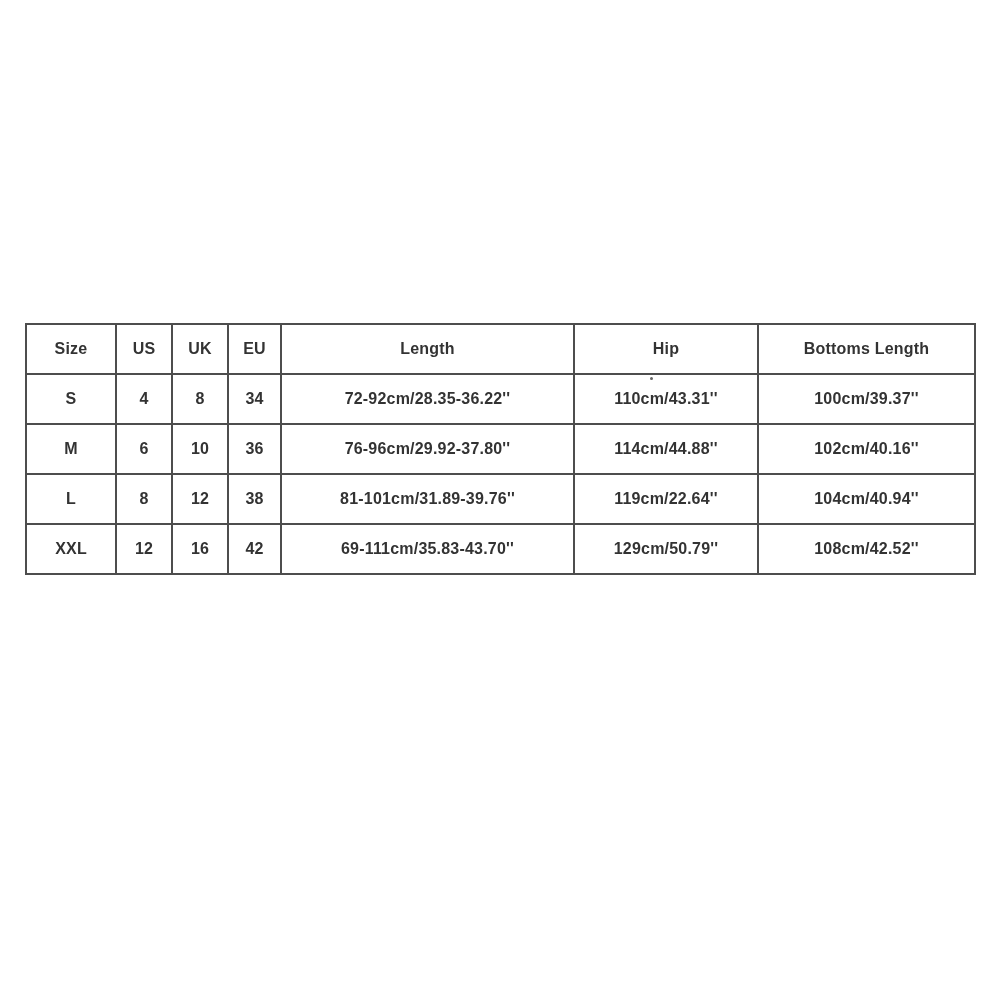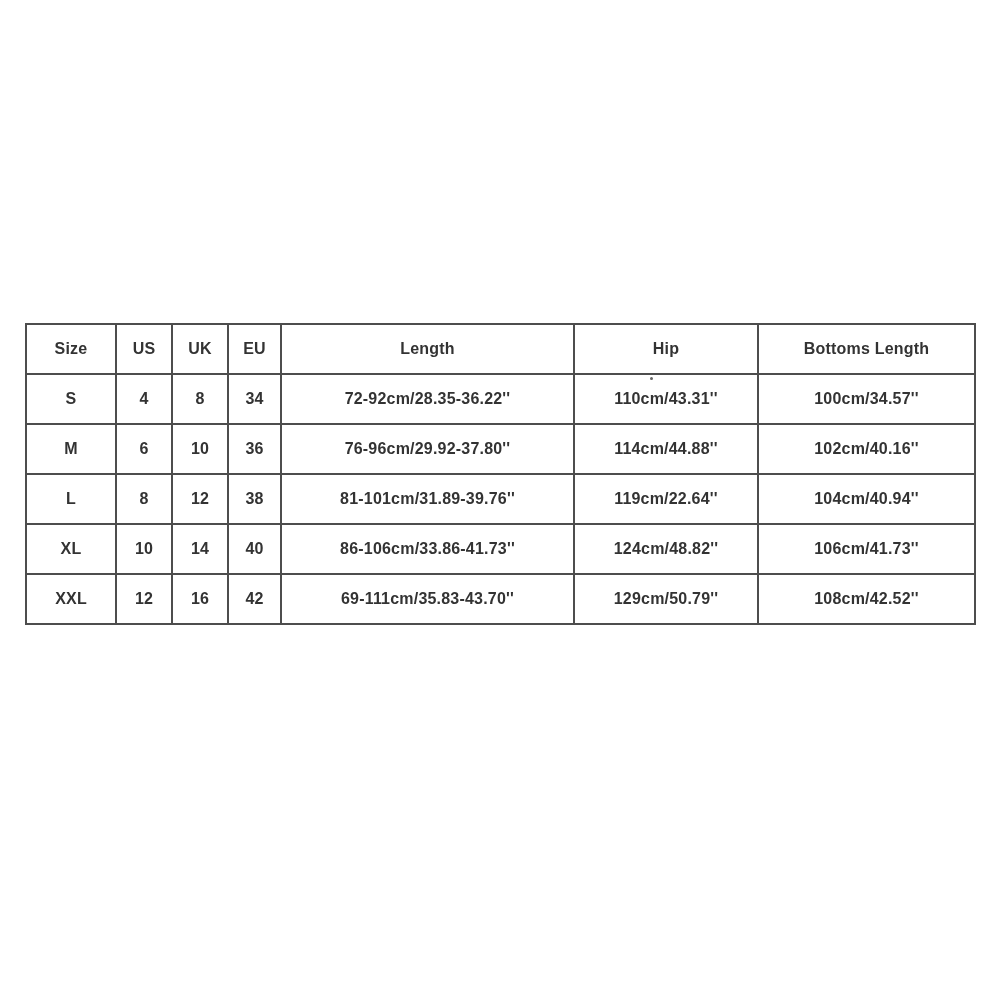--- a/index.html
+++ b/index.html
@@ -82,50 +82,41 @@
         </tr>
     </thead>
     <tbody>
         <tr>
           <td>S</td>
           <td>4</td>
           <td>8</td>
           <td>34</td>
           <td>72-92cm/28.35-36.22''</td>
           <td>110cm/43.31''</td>
-          <td>100cm/34.57''</td>
+          <td>100cm/39.37''</td>
         </tr>
         <tr>
           <td>M</td>
           <td>6</td>
           <td>10</td>
           <td>36</td>
           <td>76-96cm/29.92-37.80''</td>
           <td>114cm/44.88''</td>
           <td>102cm/40.16''</td>
         </tr>
         <tr>
           <td>L</td>
           <td>8</td>
           <td>12</td>
           <td>38</td>
           <td>81-101cm/31.89-39.76''</td>
           <td>119cm/22.64''</td>
           <td>104cm/40.94''</td>
         </tr>
         <tr>
-          <td>XL</td>
-          <td>10</td>
-          <td>14</td>
-          <td>40</td>
-          <td>86-106cm/33.86-41.73''</td>
-          <td>124cm/48.82''</td>
-          <td>106cm/41.73''</td>
-        </tr>
-        <tr>
           <td>XXL</td>
           <td>12</td>
           <td>16</td>
           <td>42</td>
           <td>69-111cm/35.83-43.70''</td>
           <td>129cm/50.79''</td>
           <td>108cm/42.52''</td>
         </tr>
       </tbody>
   </table>

